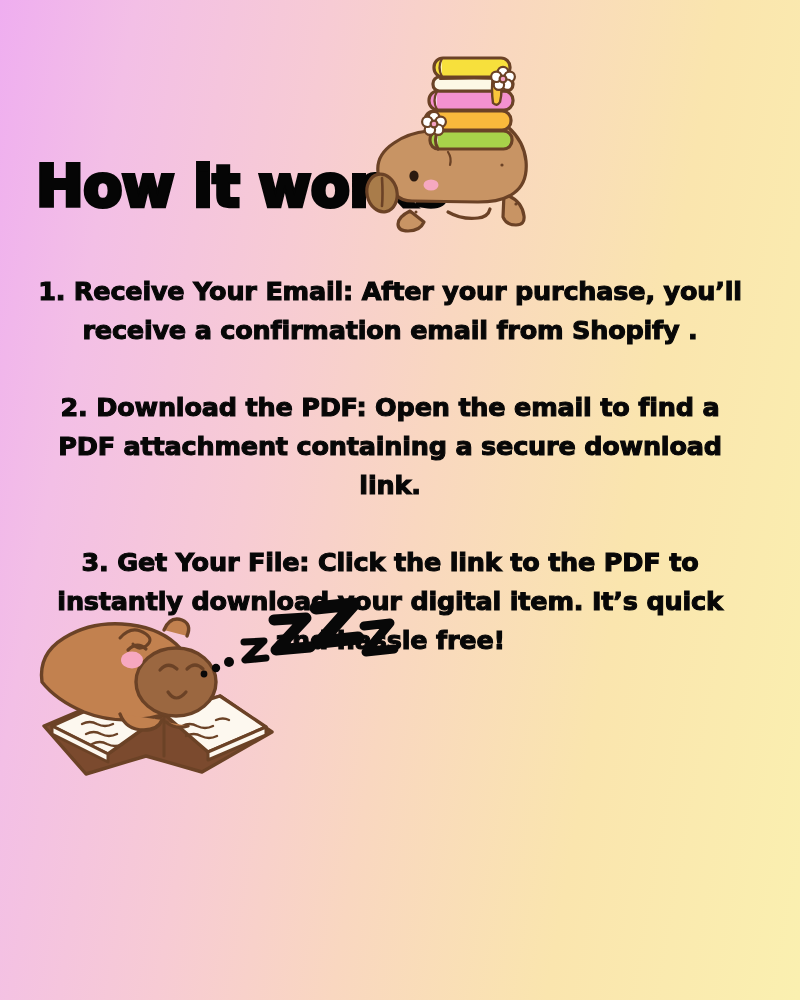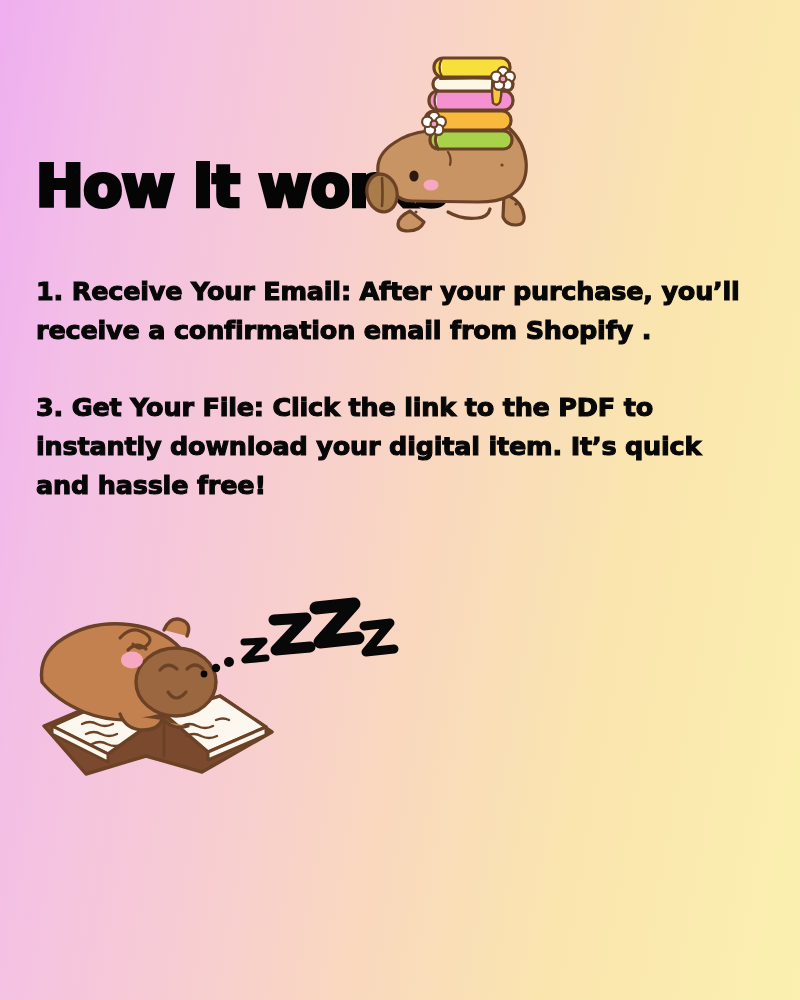--- a/index.html
+++ b/index.html
@@ -39,23 +39,24 @@
     letter-spacing: -0.5px;
     color: #050505;
     -webkit-text-stroke: 4px #050505;
     paint-order: stroke fill;
     white-space: nowrap;
   }
 
   
   .steps {
     position: absolute;
-    left: 36px;
+    left: 28px;
     top: 272px;
     width: 724px;
+    text-align: center;
   }
   .step {
     font-family: "DejaVu Sans", sans-serif;
     font-weight: 700;
     font-size: 25.5px;
     line-height: 39px;
     letter-spacing: -0.2px;
     color: #070707;
     -webkit-text-stroke: 1.1px #070707;
     paint-order: stroke fill;
@@ -180,20 +181,21 @@
           <circle cx="-4.1" cy="5.7" r="5.2" fill="#ffffff"></circle>
           <circle cx="-6.7" cy="-2.2" r="5.2" fill="#ffffff"></circle>
           <circle cx="0" cy="0" r="3.4" fill="#f2a0c4"></circle>
         </g>
       </g>
     </svg>
   </div>
 
   <div class="steps">
     <p class="step">1. Receive Your Email: After your purchase, you’ll receive a confirmation email from Shopify .</p>
+    <p class="step">2. Download the PDF: Open the email to find a PDF attachment containing a secure download link.</p>
     <p class="step">3. Get Your File: Click the link to the PDF to instantly download your digital item. It’s quick and hassle free!</p>
   </div>
 
   <div class="capy-sleep">
     <svg viewBox="0 0 260 210" width="260" height="210" aria-hidden="true">
       <g stroke="#6b4226" stroke-width="3.4" stroke-linejoin="round" stroke-linecap="round">
 
         <g>
 
           <path d="M20 140 L86 112 L140 128 L196 110 L248 146 L178 186 L122 170 L62 188 Z" fill="#7b4a2e"></path>

